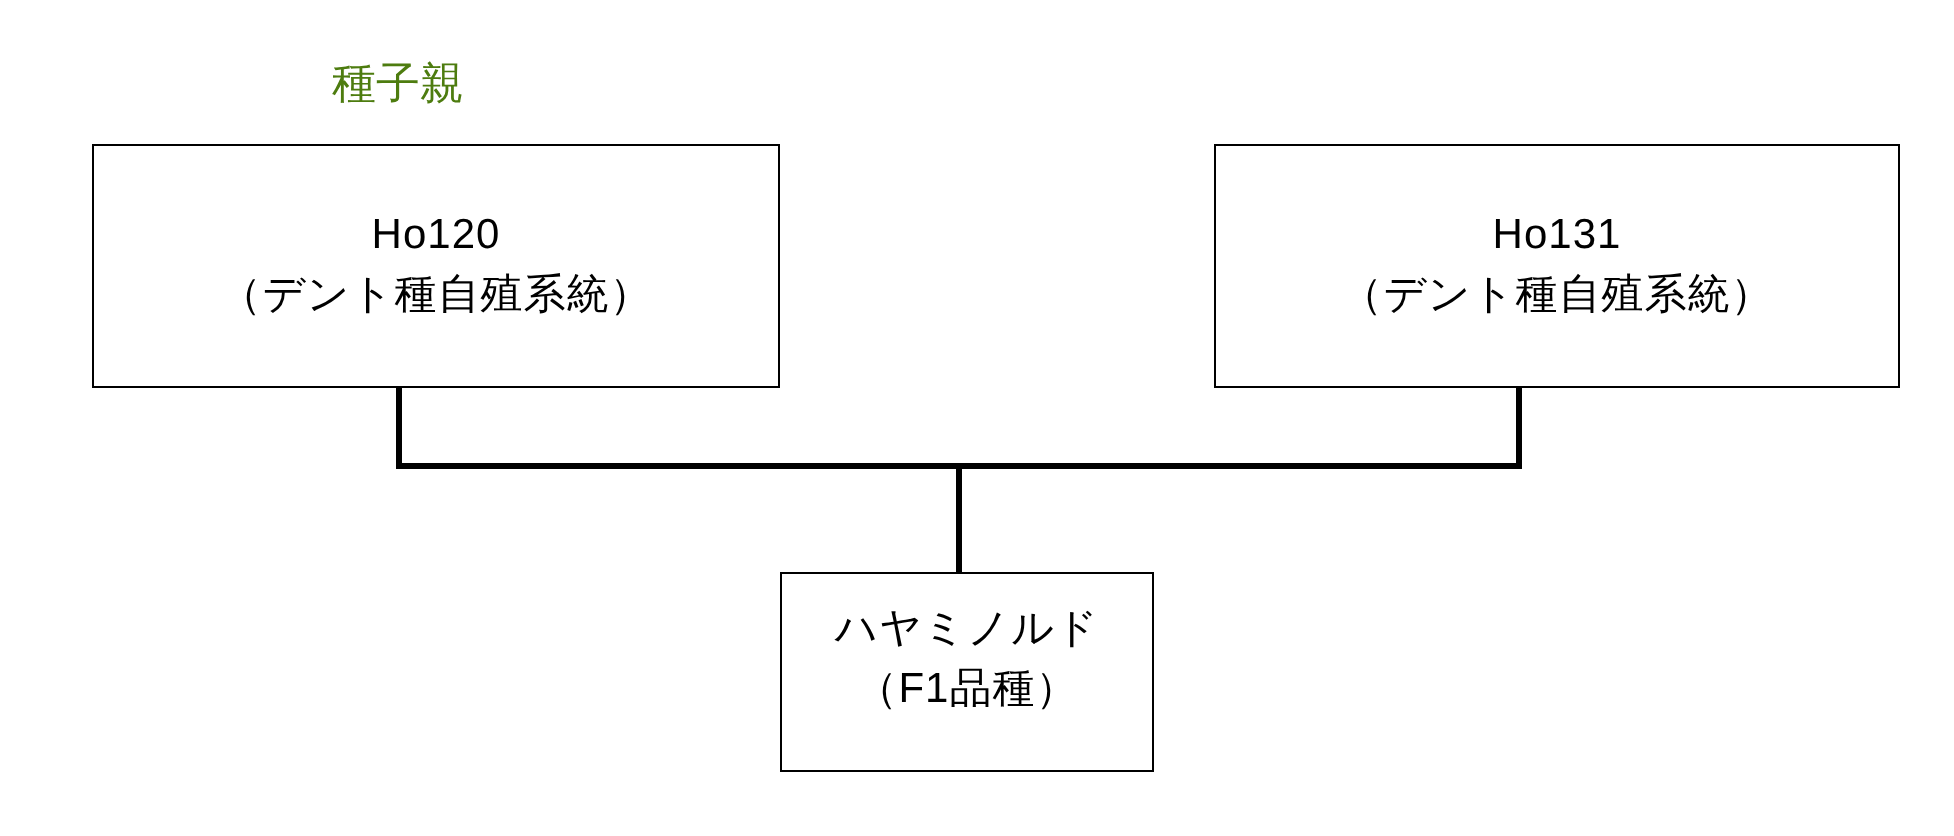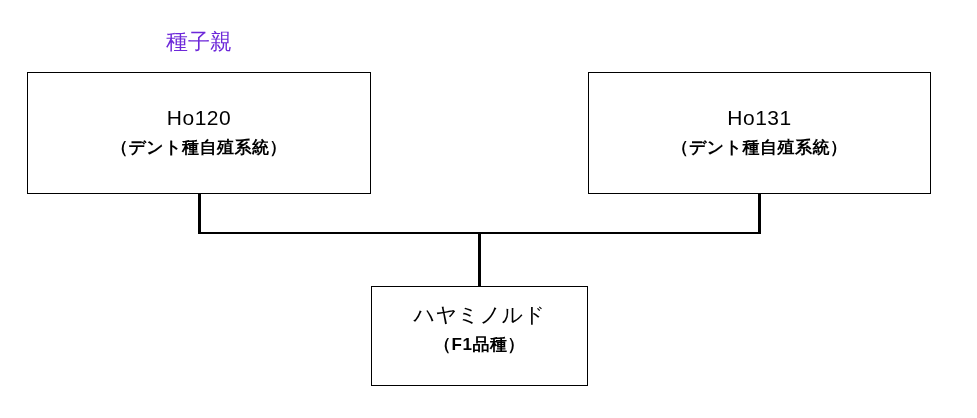--- a/index.html
+++ b/index.html
@@ -16,21 +16,21 @@
     position: relative;
     width: 977px;
     height: 418px;
     background: #ffffff;
     overflow: hidden;
   }
   .parent-label {
     position: absolute;
     font-size: 22px;
     line-height: 1;
-    color: #6d28d9;
+    color: #4d7c0f;
     white-space: nowrap;
     text-align: center;
   }
   #label-seed-parent {
     left: 27px;
     top: 31px;
     width: 344px;
   }
   #label-pollen-parent {
     left: 588px;
@@ -39,54 +39,54 @@
   }
   .node-box {
     position: absolute;
     box-sizing: border-box;
     border: 1.6px solid #000000;
     background: #ffffff;
     display: flex;
     flex-direction: column;
     align-items: center;
     justify-content: center;
+    margin-left: 19px;
   }
   #box-seed-parent {
     left: 27px;
     top: 72px;
     width: 344px;
     height: 122px;
   }
   #box-pollen-parent {
     left: 588px;
     top: 72px;
     width: 343px;
     height: 122px;
     align-items: center;
   }
   #box-f1-hybrid {
     left: 371px;
     top: 286px;
-    width: 217px;
+    width: 187px;
     height: 100px;
     justify-content: flex-start;
     padding-top: 13px;
   }
   .node-line-1 {
     font-size: 21px;
     line-height: 30px;
     white-space: nowrap;
     letter-spacing: 0.5px;
   }
   .node-line-2 {
-    font-size: 17px;
+    font-size: 21px;
     line-height: 30px;
     white-space: nowrap;
     letter-spacing: 0.5px;
-    font-weight: bold;
   }
   #connector-layer {
     position: absolute;
     left: 0;
     top: 0;
     width: 977px;
     height: 418px;
     pointer-events: none;
   }
 </style>

